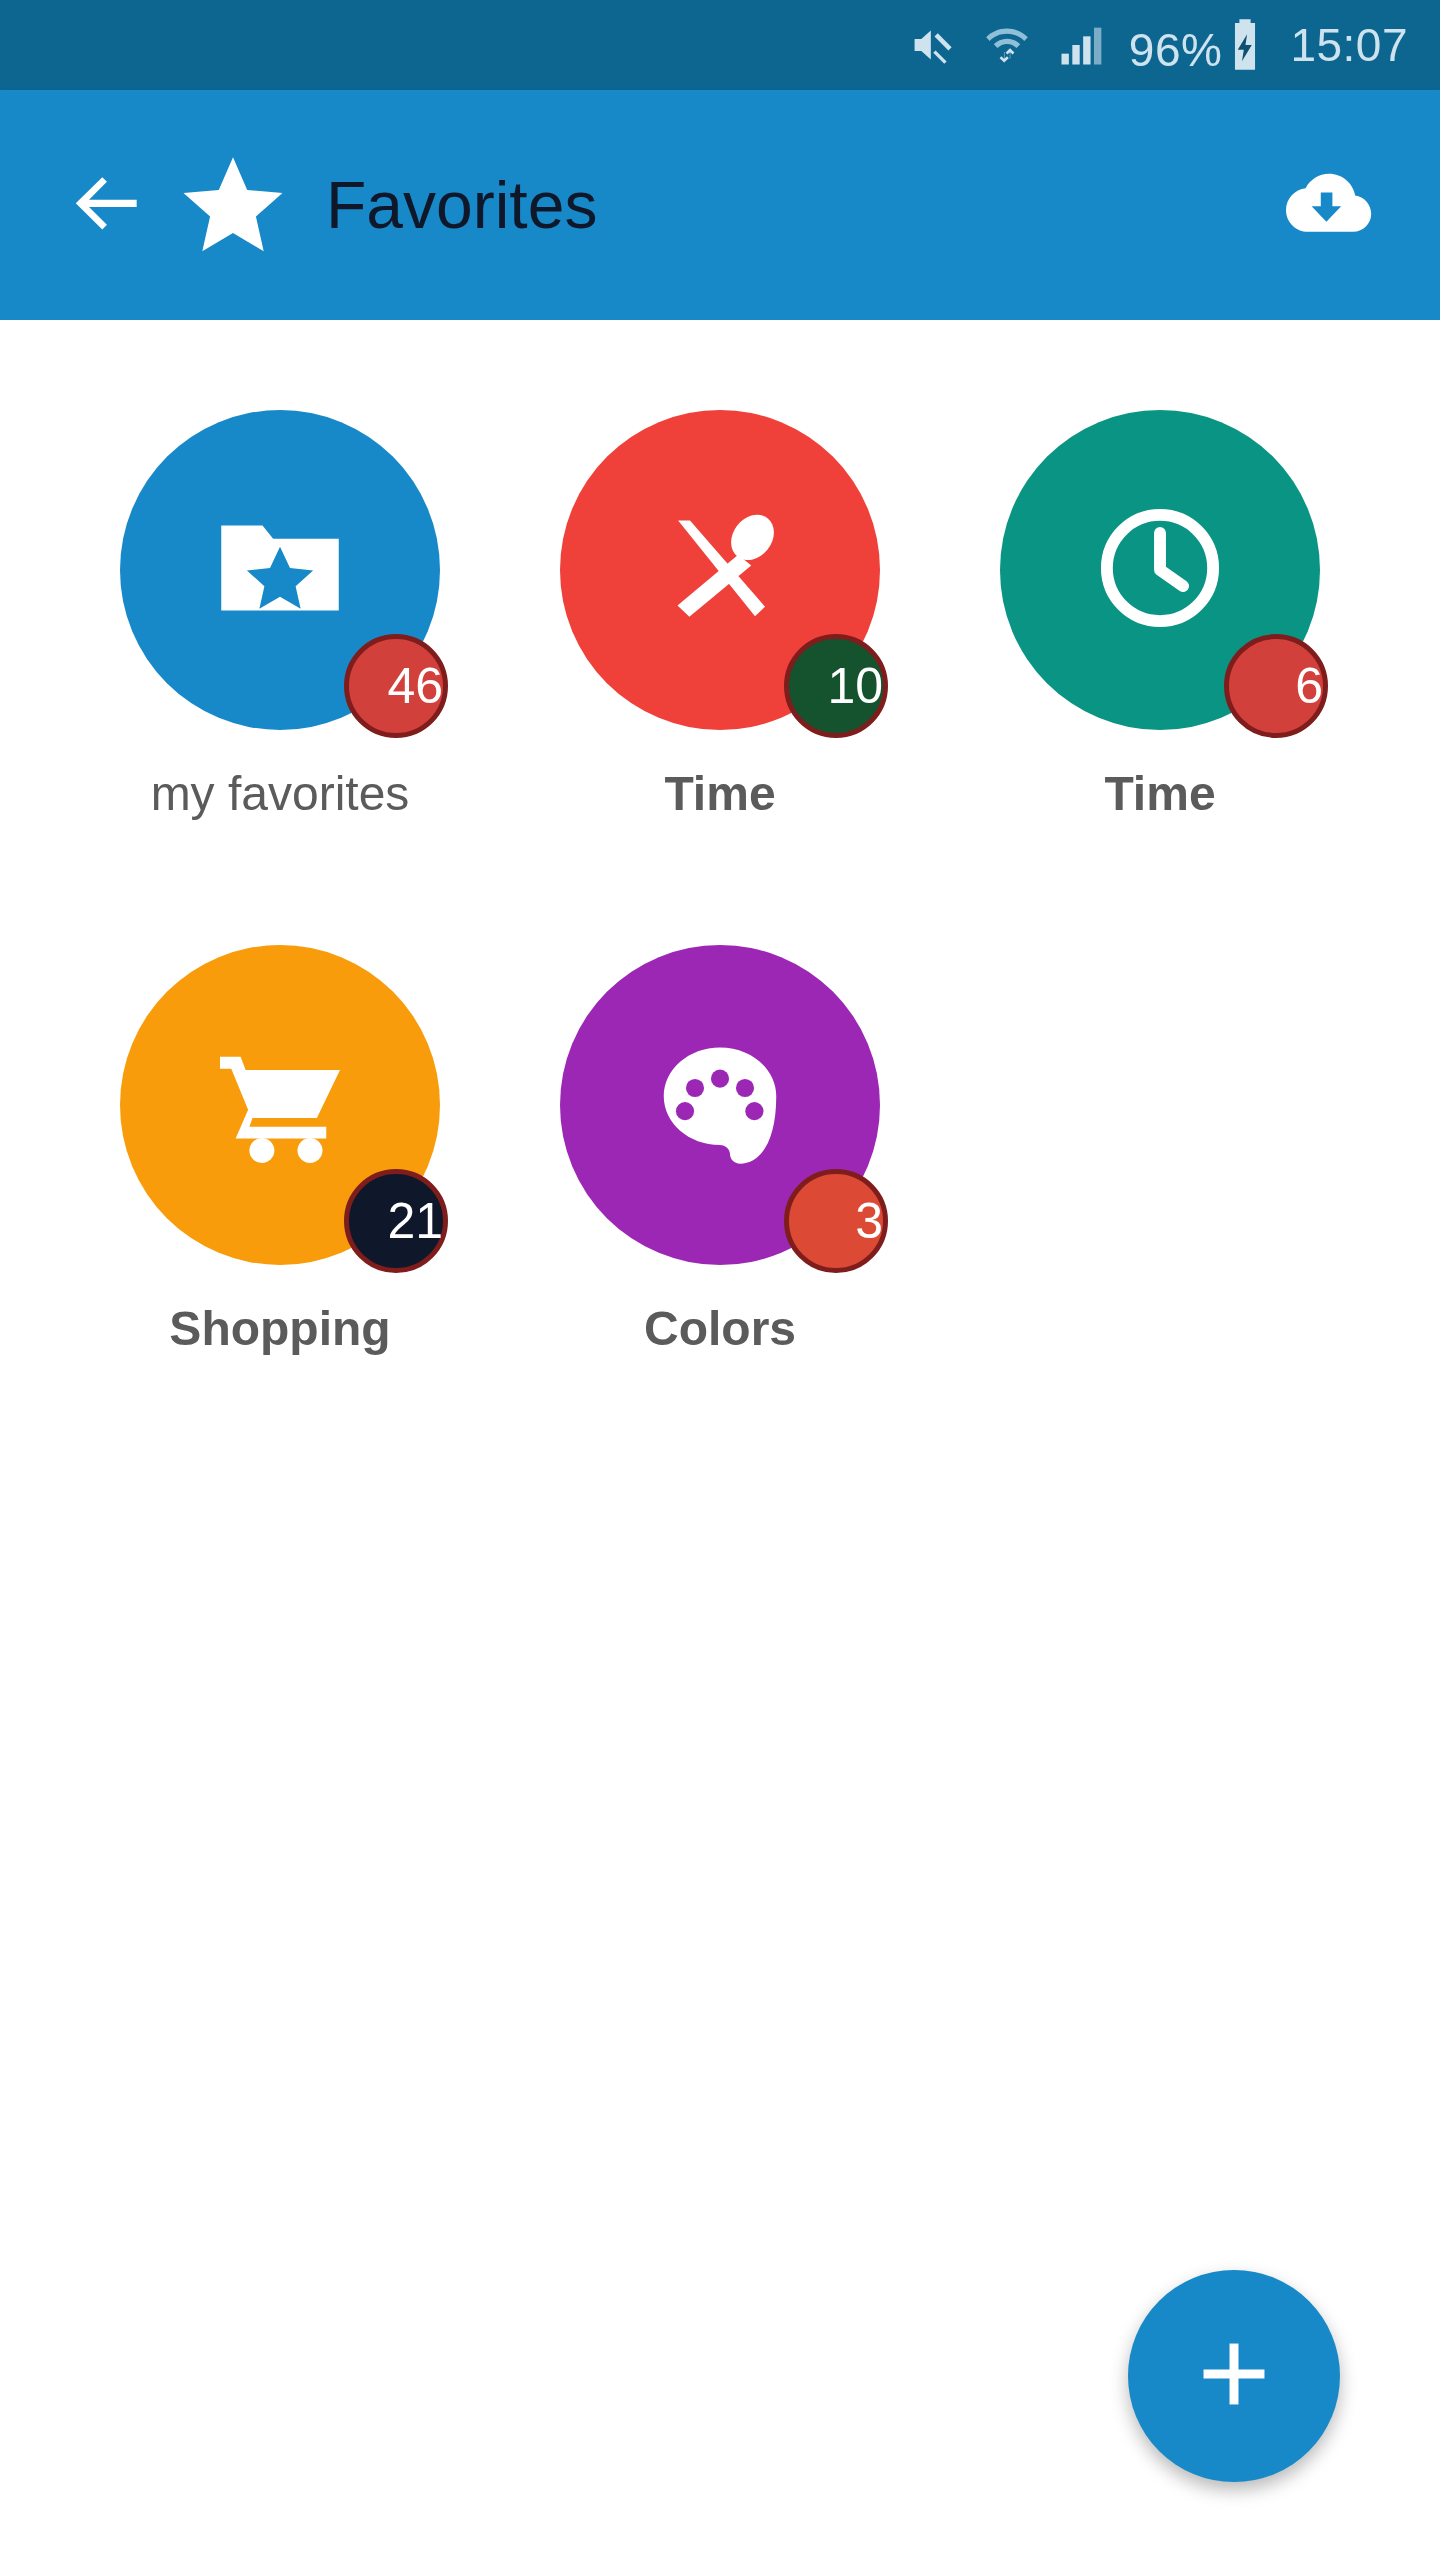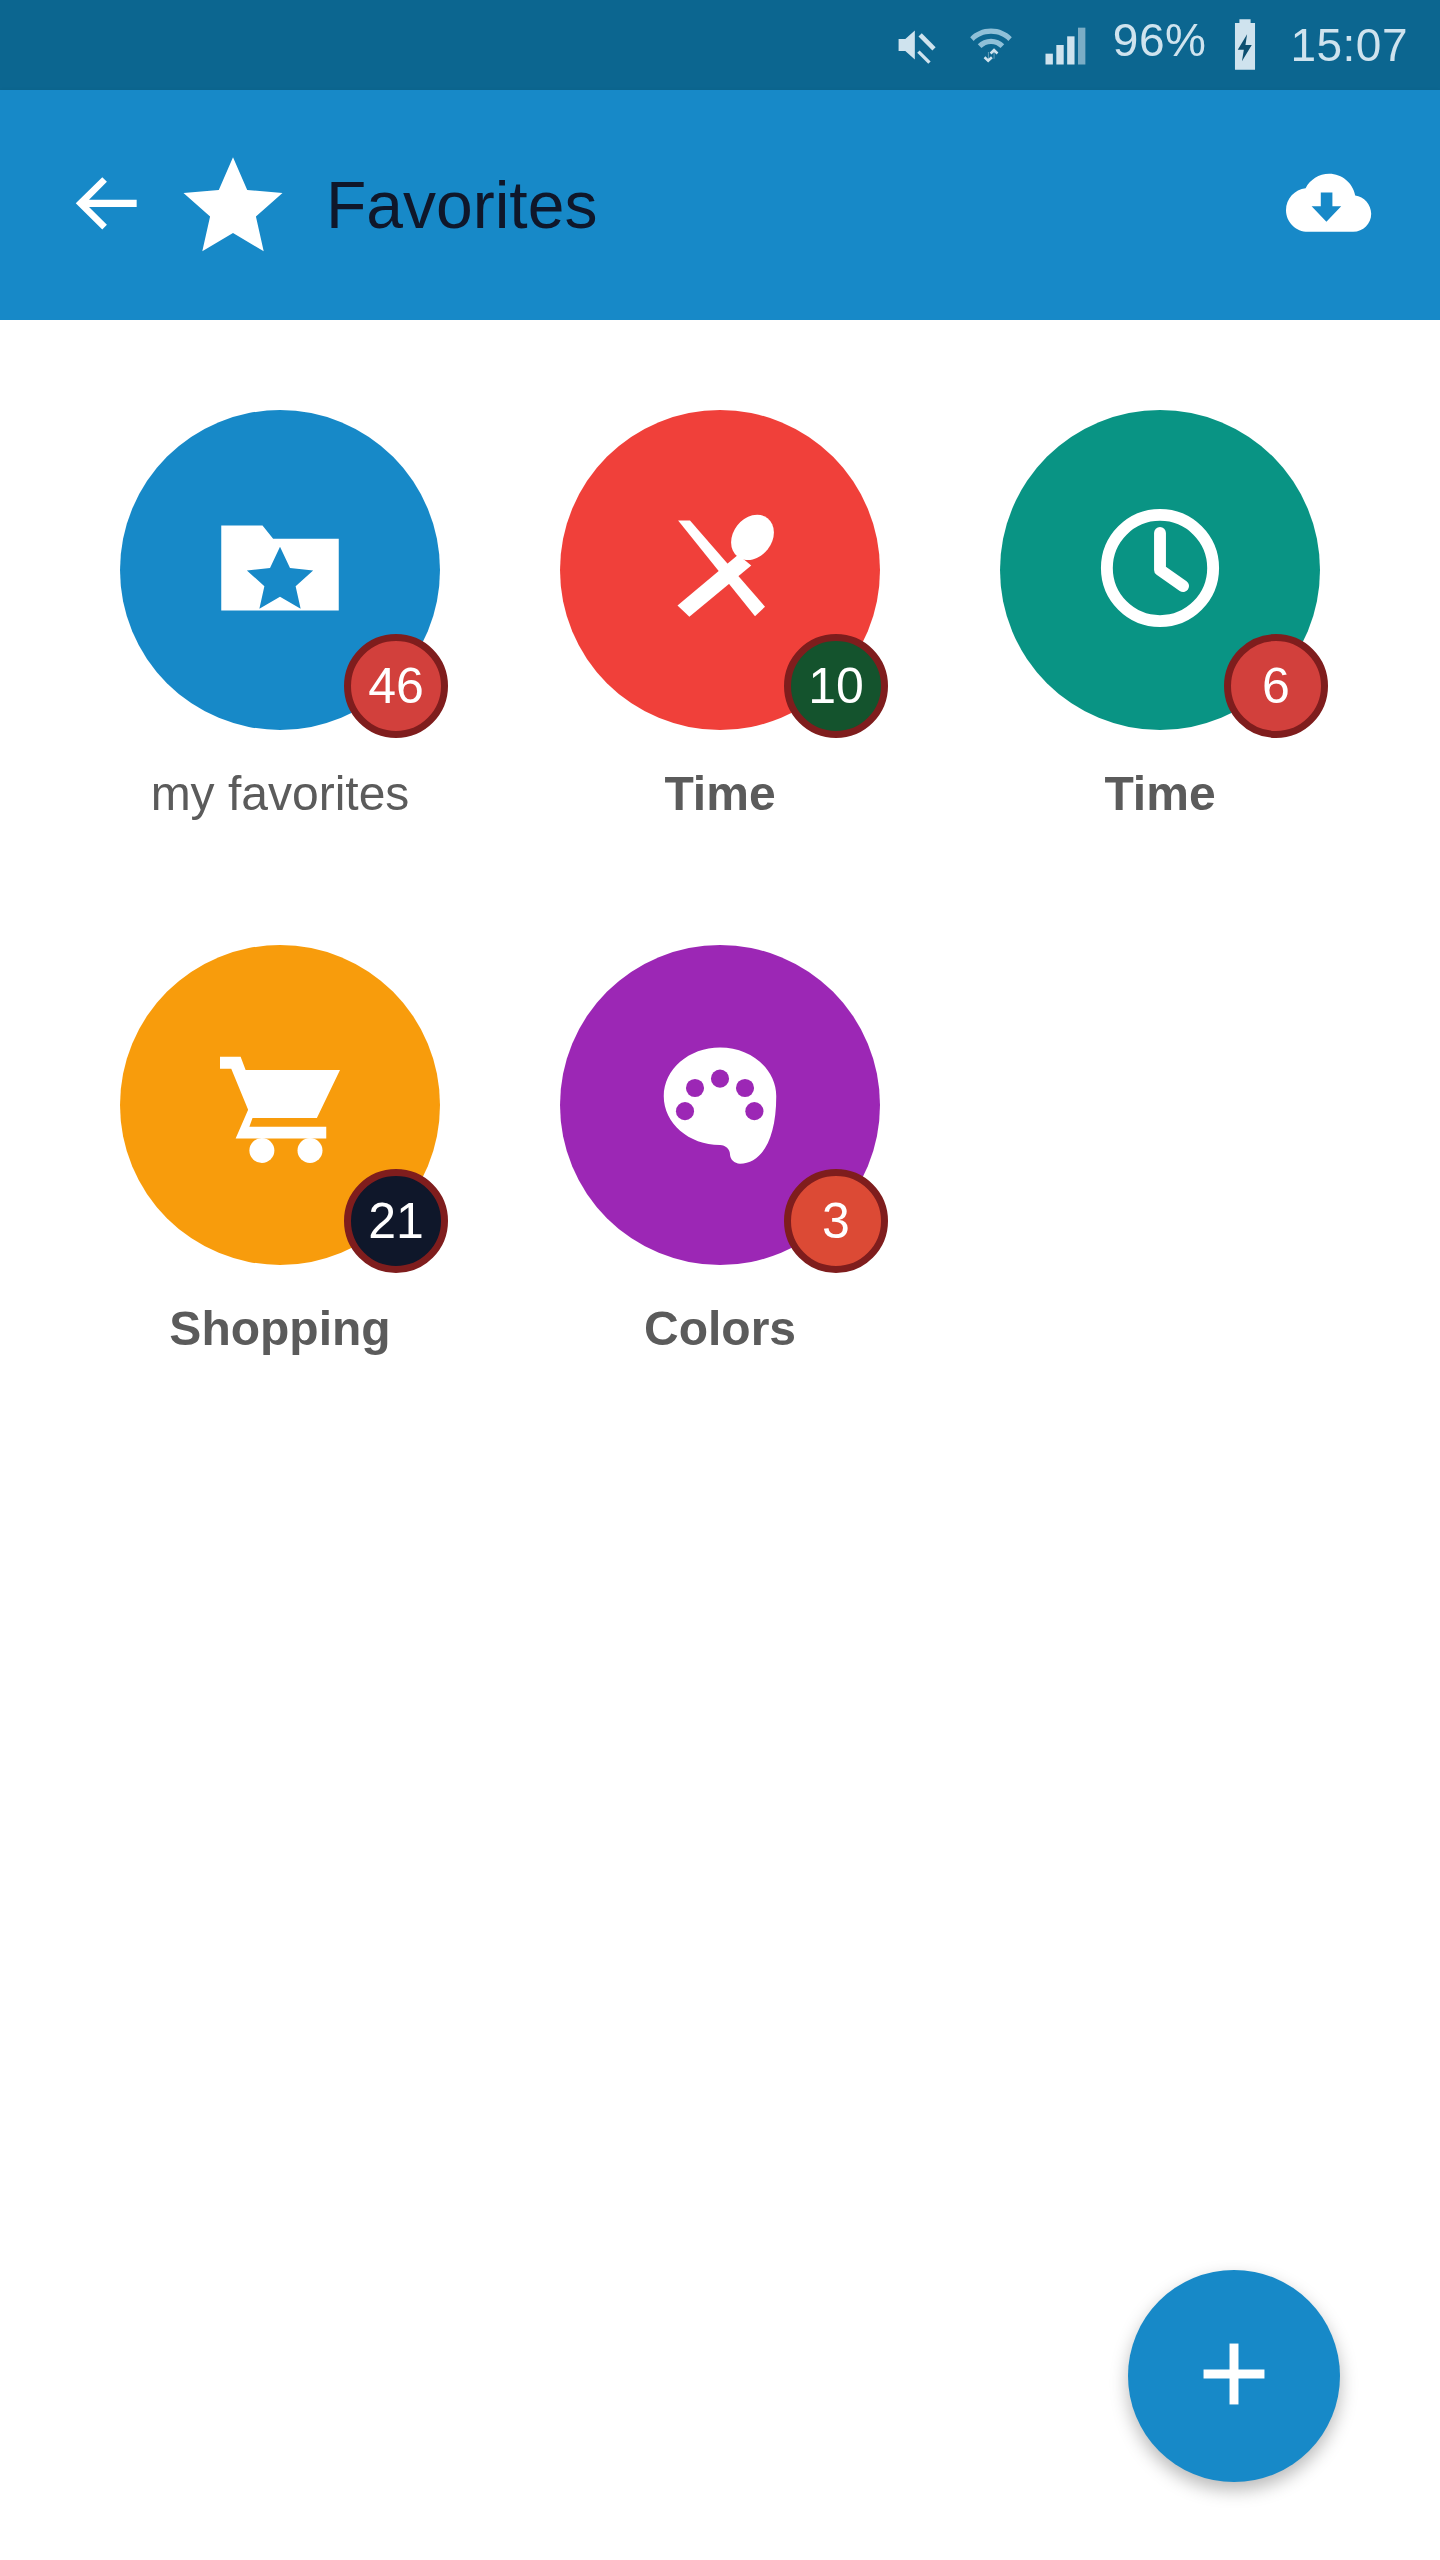--- a/index.html
+++ b/index.html
@@ -18,21 +18,21 @@
     background:#0c6690;
     display:flex; align-items:center; justify-content:flex-end;
     padding-right:32px;
   }
   .status-icons { display:flex; align-items:center; gap:22px; }
   .sb-icon { display:flex; align-items:center; }
   .sb-text {
     color:#cfe3ee; font-size:46px; font-weight:400;
     letter-spacing:0.5px; line-height:1;
   }
-  .sb-battery-group { display:flex; align-items:flex-start; gap:16px; }
+  .sb-battery-group { display:flex; align-items:flex-end; gap:0; }
 
   
   .app-bar {
     position:absolute; top:90px; left:0;
     width:1440px; height:230px;
     background:#1789c8;
     display:flex; align-items:center;
     box-shadow:0 3px 6px rgba(0,0,0,0.14);
   }
   .back-btn {
@@ -79,22 +79,22 @@
   .tile-circle {
     width:320px; height:320px;
     border-radius:50%;
     display:flex; align-items:center; justify-content:center;
   }
   .tile-badge {
     position:absolute;
     right:-8px; bottom:-8px;
     width:104px; height:104px;
     border-radius:50%;
-    border:7px solid #7f1d1d;
-    display:flex; align-items:center; justify-content:center;
+    border:5px solid #7f1d1d;
+    display:flex; align-items:center; justify-content:flex-end;
     color:#ffffff;
     font-size:50px; font-weight:400;
     line-height:1;
   }
   .tile-label {
     margin-top:40px;
     color:#5b5b5b;
     font-size:48px;
     font-weight:700;
     line-height:1;

